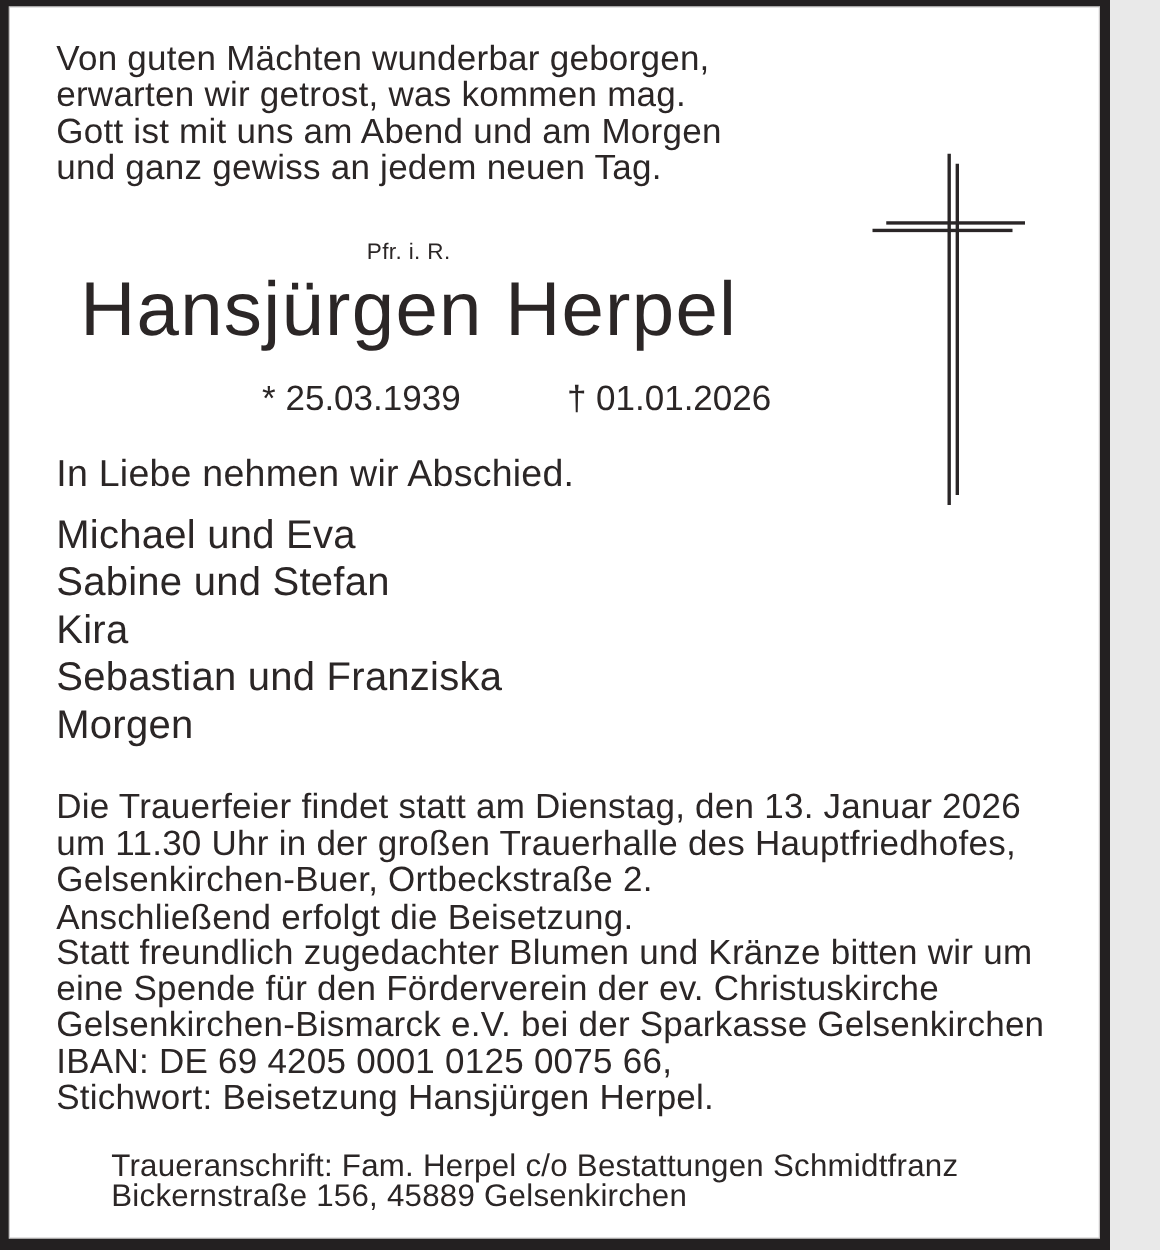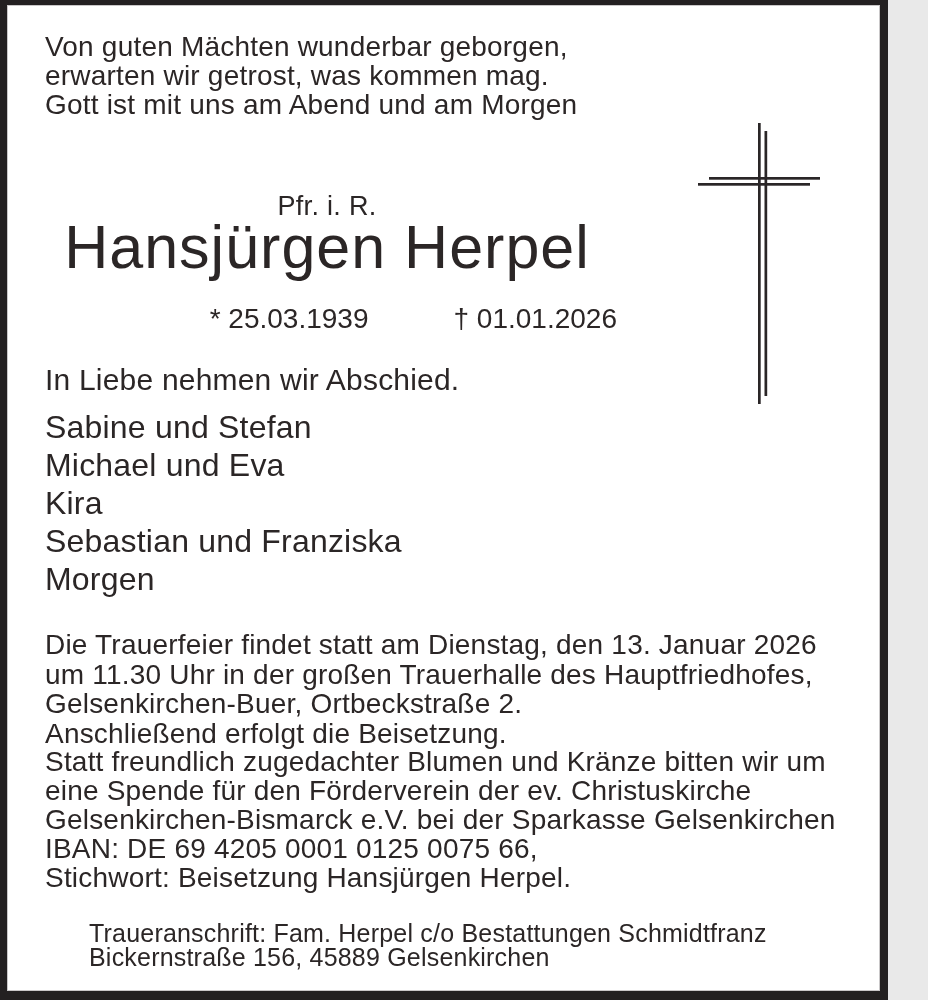--- a/index.html
+++ b/index.html
@@ -16,21 +16,21 @@
     overflow: hidden;
     font-family: "Liberation Sans", sans-serif;
     color: #2b2626;
   }
   .abs { position: absolute; }
   .line { white-space: nowrap; }
 
   .poem { left: 38px; top: 27px; font-size: 28px; line-height: 29px; letter-spacing: 0.2px; }
 
   .name-block { left: 30px; top: 0; width: 580px; text-align: center; }
-  .honorific { position: absolute; top: 186px; width: 100%; font-size: 27px; letter-spacing: 0.3px; }
+  .honorific { position: absolute; top: 186px; width: 100%; font-size: 18px; letter-spacing: 0.3px; }
   .deceased-name { position: absolute; top: 207px; width: 100%; font-size: 61px; line-height: 70px; letter-spacing: 1px; white-space: nowrap; }
   .dates { position: absolute; top: 299px; width: 100%; font-size: 28px; line-height: 30px; display: flex; justify-content: flex-end; gap: 85px; }
 
   .farewell { left: 38px; top: 358px; font-size: 30px; letter-spacing: 0.2px; }
 
   .mourners { left: 38px; top: 403px; font-size: 32px; line-height: 38px; letter-spacing: 0.2px; }
 
   .service { left: 38px; top: 625px; font-size: 28px; line-height: 29.5px; letter-spacing: 0.2px; }
 
   .donation { left: 38px; top: 742px; font-size: 28px; line-height: 29px; letter-spacing: 0.2px; }
@@ -41,20 +41,21 @@
 </style>
 </head>
 <body>
 
 <div class="sheet">
 
   <div class="abs poem">
     <div class="line">Von guten Mächten wunderbar geborgen,</div>
     <div class="line">erwarten wir getrost, was kommen mag.</div>
     <div class="line">Gott ist mit uns am Abend und am Morgen</div>
+    <div class="line">und ganz gewiss an jedem neuen Tag.</div>
   </div>
 
   <svg class="abs cross" width="140" height="295" viewBox="0 0 140 295" aria-hidden="true">
     <rect x="68" y="5" width="2.7" height="281" fill="#2a2627"></rect>
     <rect x="74.5" y="13" width="2.7" height="265" fill="#2a2627"></rect>
     <rect x="19" y="59" width="111" height="2.7" fill="#2a2627"></rect>
     <rect x="8" y="65" width="112" height="2.7" fill="#2a2627"></rect>
   </svg>
 
   <div class="abs name-block">
@@ -62,22 +63,22 @@
     <div class="deceased-name">Hansjürgen Herpel</div>
     <div class="dates">
       <span class="line">* 25.03.1939</span>
       <span class="line">† 01.01.2026</span>
     </div>
   </div>
 
   <div class="abs farewell line">In Liebe nehmen wir Abschied.</div>
 
   <div class="abs mourners">
+    <div class="line">Michael und Eva</div>
     <div class="line">Sabine und Stefan</div>
-    <div class="line">Michael und Eva</div>
     <div class="line">Kira</div>
     <div class="line">Sebastian und Franziska</div>
     <div class="line">Morgen</div>
   </div>
 
   <div class="abs service">
     <div class="line">Die Trauerfeier findet statt am Dienstag, den 13. Januar 2026</div>
     <div class="line">um 11.30 Uhr in der großen Trauerhalle des Hauptfriedhofes,</div>
     <div class="line">Gelsenkirchen-Buer, Ortbeckstraße 2.</div>
     <div class="line">Anschließend erfolgt die Beisetzung.</div>

